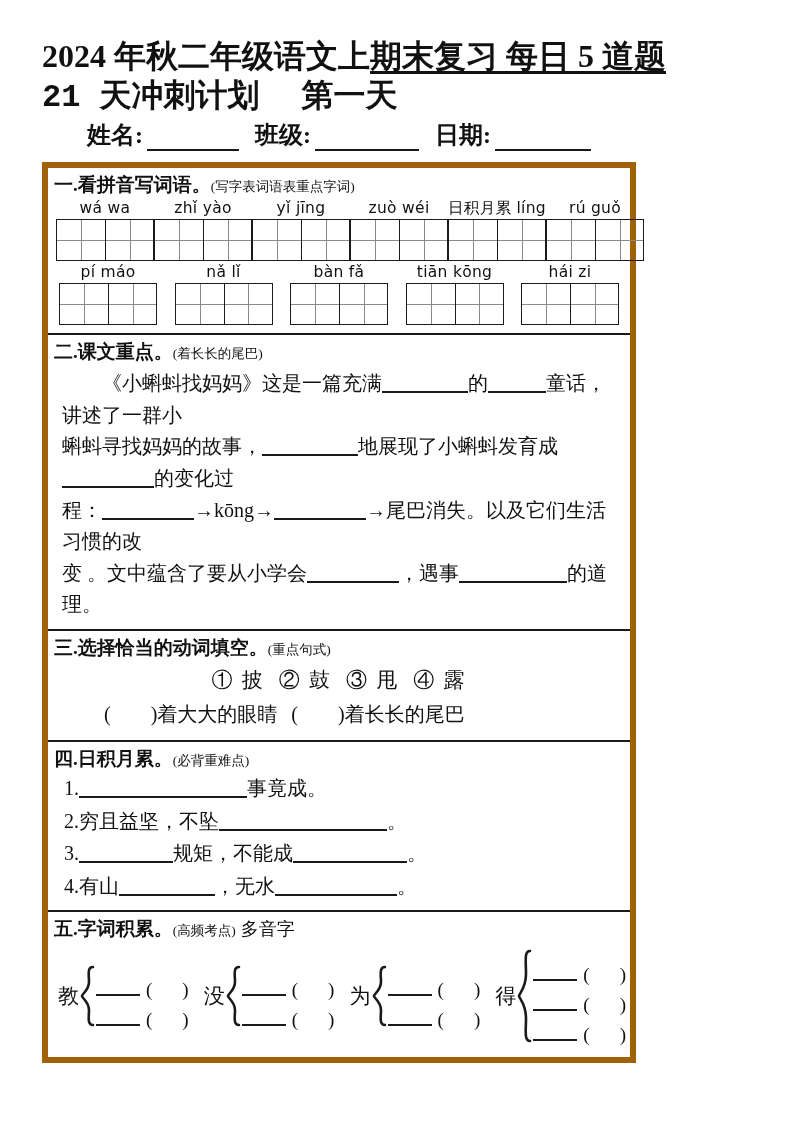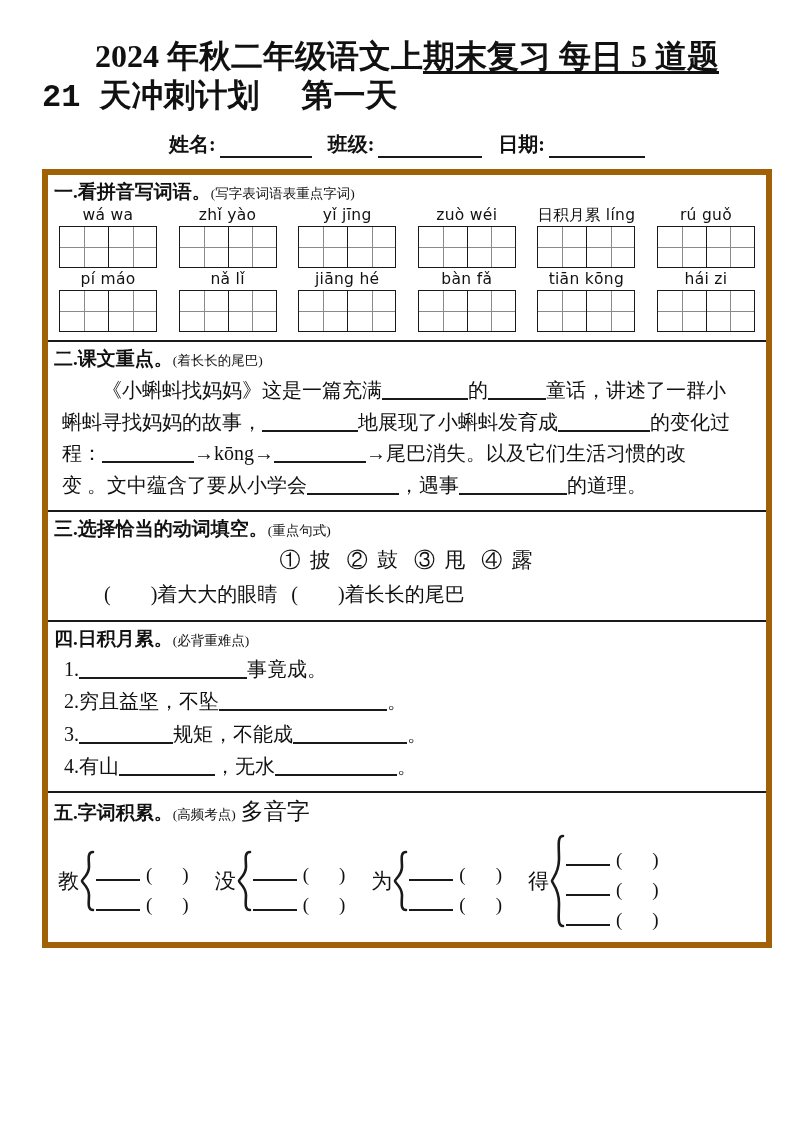--- a/index.html
+++ b/index.html
@@ -14,21 +14,21 @@
     color: #111111;
     position: relative;
     overflow: hidden;
   }
 
   
   .sheet {
     position: absolute;
     left: 42px;
     top: 20px;
-    width: 730px;
+    width: 594px;
     height: 1076px;
     box-sizing: border-box;
   }
 
   
   .header {
     padding-top: 16px;
   }
   .title-line {
     text-align: center;
@@ -51,22 +51,21 @@
     white-space: nowrap;
     font-family: Liberation Mono, monospace;
   }
   .title-gap { display: inline-block; width: 42px; }
 
   .meta-row {
     display: flex;
     justify-content: center;
     align-items: flex-end;
     gap: 16px;
-    margin-top: 12px;
-    font-size: 20px;
+    font-size: 24px;
     font-weight: 600;
   }
   .meta-item { display: flex; align-items: flex-end; white-space: nowrap; }
   .meta-label { padding-right: 4px; }
   .meta-blank {
     display: inline-block;
     border-bottom: 2px solid #1a1a1a;
     height: 16px;
   }
   .mb-name  { width: 92px; }
@@ -88,21 +87,21 @@
     padding: 5px 0 2px 6px;
     white-space: nowrap;
     line-height: 1.25;
   }
   .sec-head .note {
     font-size: 13.5px;
     font-weight: normal;
     font-family: "Liberation Serif", "DejaVu Serif", serif;
   }
   .sec-head .extra {
-    font-size: 23px;
+    font-size: 18px;
     font-weight: normal;
     padding-left: 5px;
   }
 
   
   .pin-block { padding: 2px 8px 8px 8px; }
   .pin-row {
     display: flex;
     justify-content: space-between;
     align-items: center;
@@ -317,27 +316,20 @@
               </div>
           </div>
           <div class="pin-cell">
             <div class="pin-text">nǎ lǐ</div>
             <div class="tzg">
                 <div class="tzg-cell"></div>
                 <div class="tzg-cell"></div>
               </div>
           </div>
           <div class="pin-cell">
-            <div class="pin-text">jiāng hé</div>
-            <div class="tzg">
-                <div class="tzg-cell"></div>
-                <div class="tzg-cell"></div>
-              </div>
-          </div>
-          <div class="pin-cell">
             <div class="pin-text">bàn fǎ</div>
             <div class="tzg">
                 <div class="tzg-cell"></div>
                 <div class="tzg-cell"></div>
               </div>
           </div>
           <div class="pin-cell">
             <div class="pin-text">tiān kōng</div>
             <div class="tzg">
                 <div class="tzg-cell"></div>

